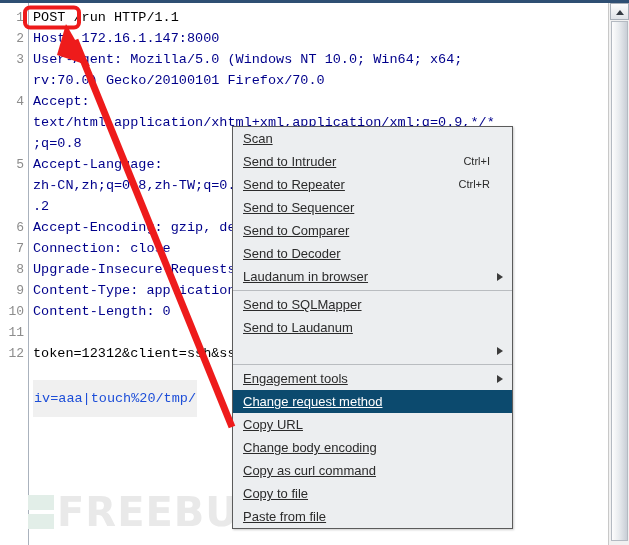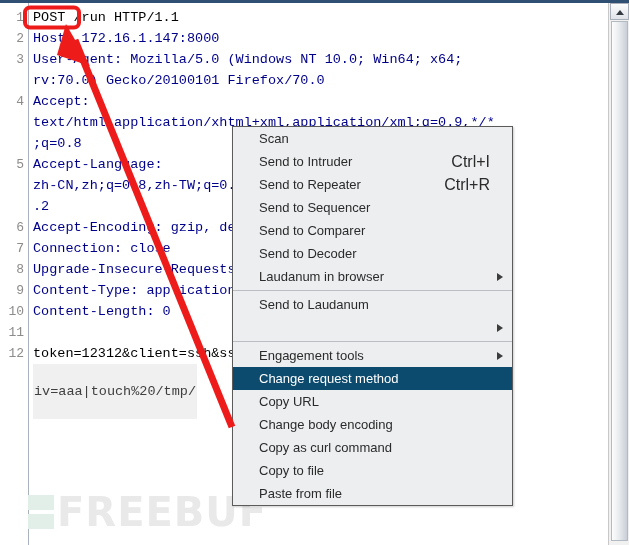--- a/index.html
+++ b/index.html
@@ -71,24 +71,25 @@
     font-size: 13.5px;
     line-height: 21px;
     white-space: pre;
     color: #000000;
   }
   .code-line { height: 21px; }
   .hdr-name { color: #00008b; text-align: center; }
   .hdr-val  { color: #00008b; }
   .body-text { color: #000000; }
   .body-hl {
-    color: #404040;
+    color: #1d4ed8;
     background: #f0f0f0;
     display: inline-block;
-    padding: 17px 1px;
+    padding: 8px 1px;
+    margin-top: 16px;
   }
   .kw-first { color: #000000; }
 
   
   #scrollbar {
     position: absolute;
     right: 0; top: 3px;
     width: 21px;
     height: 542px;
     background: #f1f1f1;
@@ -131,36 +132,37 @@
     background: #eceef0;
     border: 1px solid #5b5b5b;
     box-sizing: border-box;
     z-index: 40;
     box-shadow: 1px 1px 2px rgba(0,0,0,0.20);
   }
   .menu-item {
     position: relative;
     height: 23px;
     line-height: 23px;
-    padding-left: 26px;
+    padding-left: 10px;
     padding-right: 8px;
     font-size: 13px;
     color: #2b2b2b;
     white-space: nowrap;
     box-sizing: border-box;
+    text-decoration: underline;
   }
   .menu-item.selected {
     background: #0c4a6e;
     color: #ffffff;
   }
   .menu-accel {
     position: absolute;
     right: 22px;
     top: 0;
-    font-size: 16px;
+    font-size: 11px;
     color: #2b2b2b;
   }
   .submenu-arrow {
     position: absolute;
     right: 9px;
     top: 50%;
     margin-top: -4px;
     width: 0; height: 0;
     border-top: 4px solid transparent;
     border-bottom: 4px solid transparent;
@@ -248,20 +250,21 @@
 
   <div id="context-menu">
       <div class="menu-item"><span>Scan</span></div>
       <div class="menu-item"><span>Send to Intruder</span><span class="menu-accel">Ctrl+I</span></div>
       <div class="menu-item"><span>Send to Repeater</span><span class="menu-accel">Ctrl+R</span></div>
       <div class="menu-item"><span>Send to Sequencer</span></div>
       <div class="menu-item"><span>Send to Comparer</span></div>
       <div class="menu-item"><span>Send to Decoder</span></div>
       <div class="menu-item"><span>Laudanum in browser</span><span class="submenu-arrow"></span></div>
       <div class="menu-separator"></div>
+      <div class="menu-item"><span>Send to SQLMapper</span></div>
       <div class="menu-item"><span>Send to Laudanum</span></div>
       <div class="menu-item"><span class="submenu-arrow"></span></div>
       <div class="menu-separator"></div>
       <div class="menu-item"><span>Engagement tools</span><span class="submenu-arrow"></span></div>
       <div class="menu-item selected"><span>Change request method</span></div>
       <div class="menu-item"><span>Copy URL</span></div>
       <div class="menu-item"><span>Change body encoding</span></div>
       <div class="menu-item"><span>Copy as curl command</span></div>
       <div class="menu-item"><span>Copy to file</span></div>
       <div class="menu-item"><span>Paste from file</span></div>

